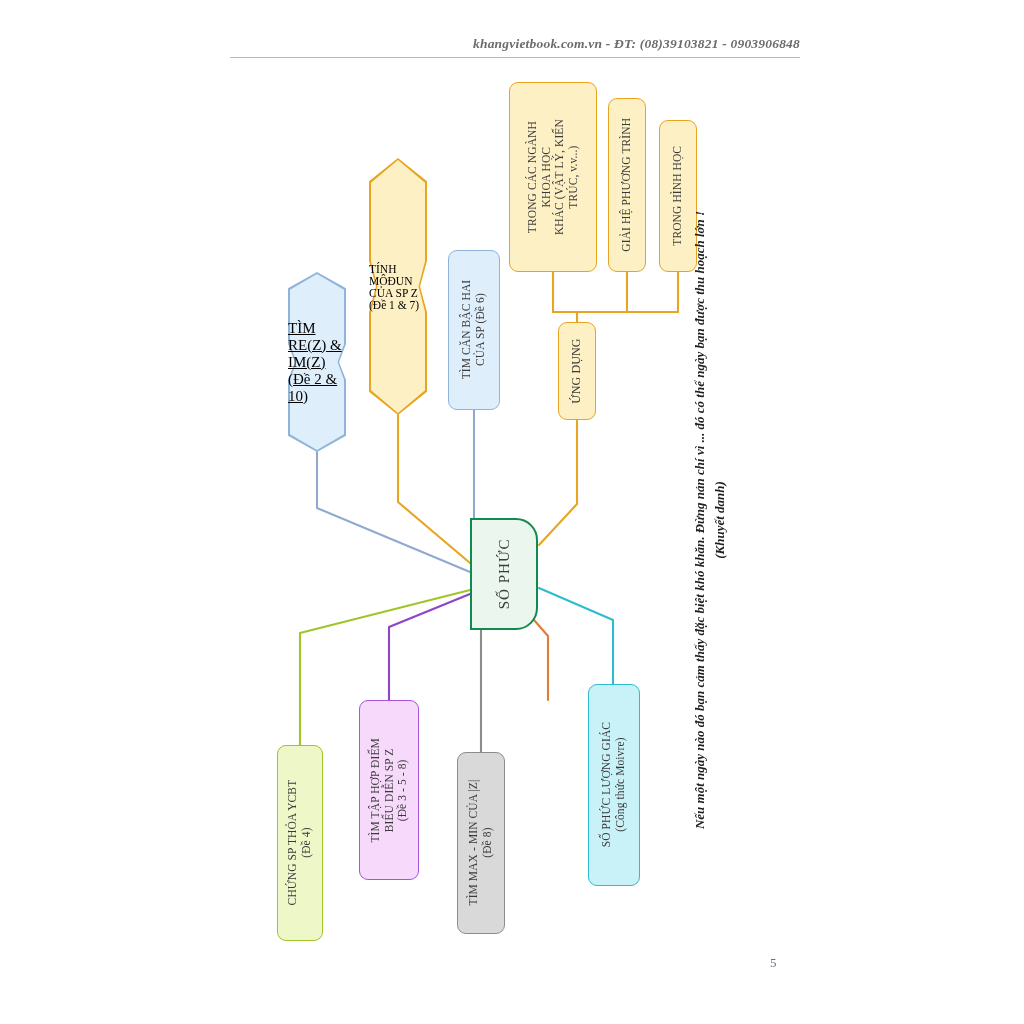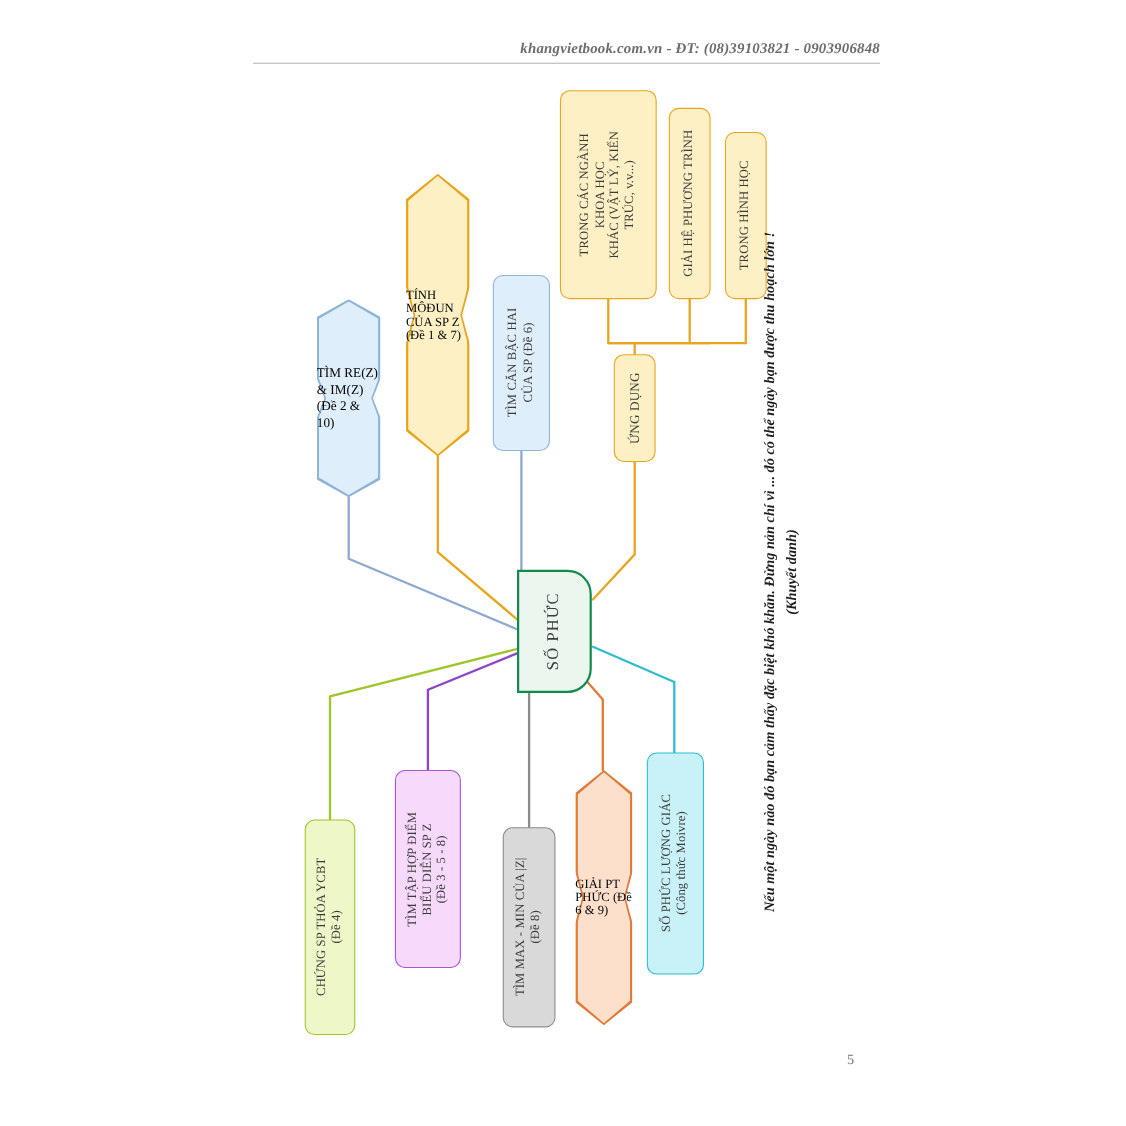--- a/index.html
+++ b/index.html
@@ -220,21 +220,21 @@
         <span>TÍNH MÔĐUN CỦA SP Z</span><br>
         <span>(Đề 1 &amp; 7)</span>
       </div>
     </div>
   </div>
 
   <div class="chev-wrap" id="node-tim-re-im" style="left:288px; top:272px; width:58px; height:180px;">
     <div class="chev-border" style="background:#8fb4d9;"></div>
     <div class="chev-fill" style="background:#dfeefb;"></div>
     <div class="chevron-inner">
-      <div class="vtext" style="font-size:12px;">
+      <div class="vtext" style="font-size:15px;text-decoration:underline;">
         <span>TÌM RE(Z) &amp; IM(Z)</span><br>
         <span>(Đề 2 &amp; 10)</span>
       </div>
     </div>
   </div>
 
   <div class="node" id="node-center" style="left:470px; top:518px; width:68px; height:112px;">
     <div class="vtext">SỐ PHỨC</div>
   </div>
 
@@ -253,29 +253,20 @@
     </div>
   </div>
 
   <div class="node rrect" id="node-max-min" style="left:457px; top:752px; width:48px; height:182px; background:#d9d9d9; border-color:#8c8c8c;">
     <div class="vtext" style="font-size:11.5px;">
       <span>TÌM MAX - MIN CỦA |Z|</span><br>
       <span>(Đề 8)</span>
     </div>
   </div>
 
-  <div class="chev-wrap" id="node-giai-pt-phuc" style="left:523px; top:700px; width:52px; height:232px;">
-    <div class="chev-border" style="background:#e07b39;"></div>
-    <div class="chev-fill" style="background:#fce0cc;"></div>
-    <div class="chevron-inner">
-      <div class="vtext" style="font-size:11.5px;">
-        <span>GIẢI PT PHỨC (Đề 6 &amp; 9)</span>
-      </div>
-    </div>
-  </div>
 
   <div class="node rrect" id="node-luong-giac" style="left:588px; top:684px; width:52px; height:202px; background:#c8f2f7; border-color:#2fbcd0;">
     <div class="vtext" style="font-size:11.5px;">
       <span>SỐ PHỨC LƯỢNG GIÁC</span><br>
       <span>(Công thức Moivre)</span>
     </div>
   </div>
 
   <div id="quote">
     <div class="qtext">

